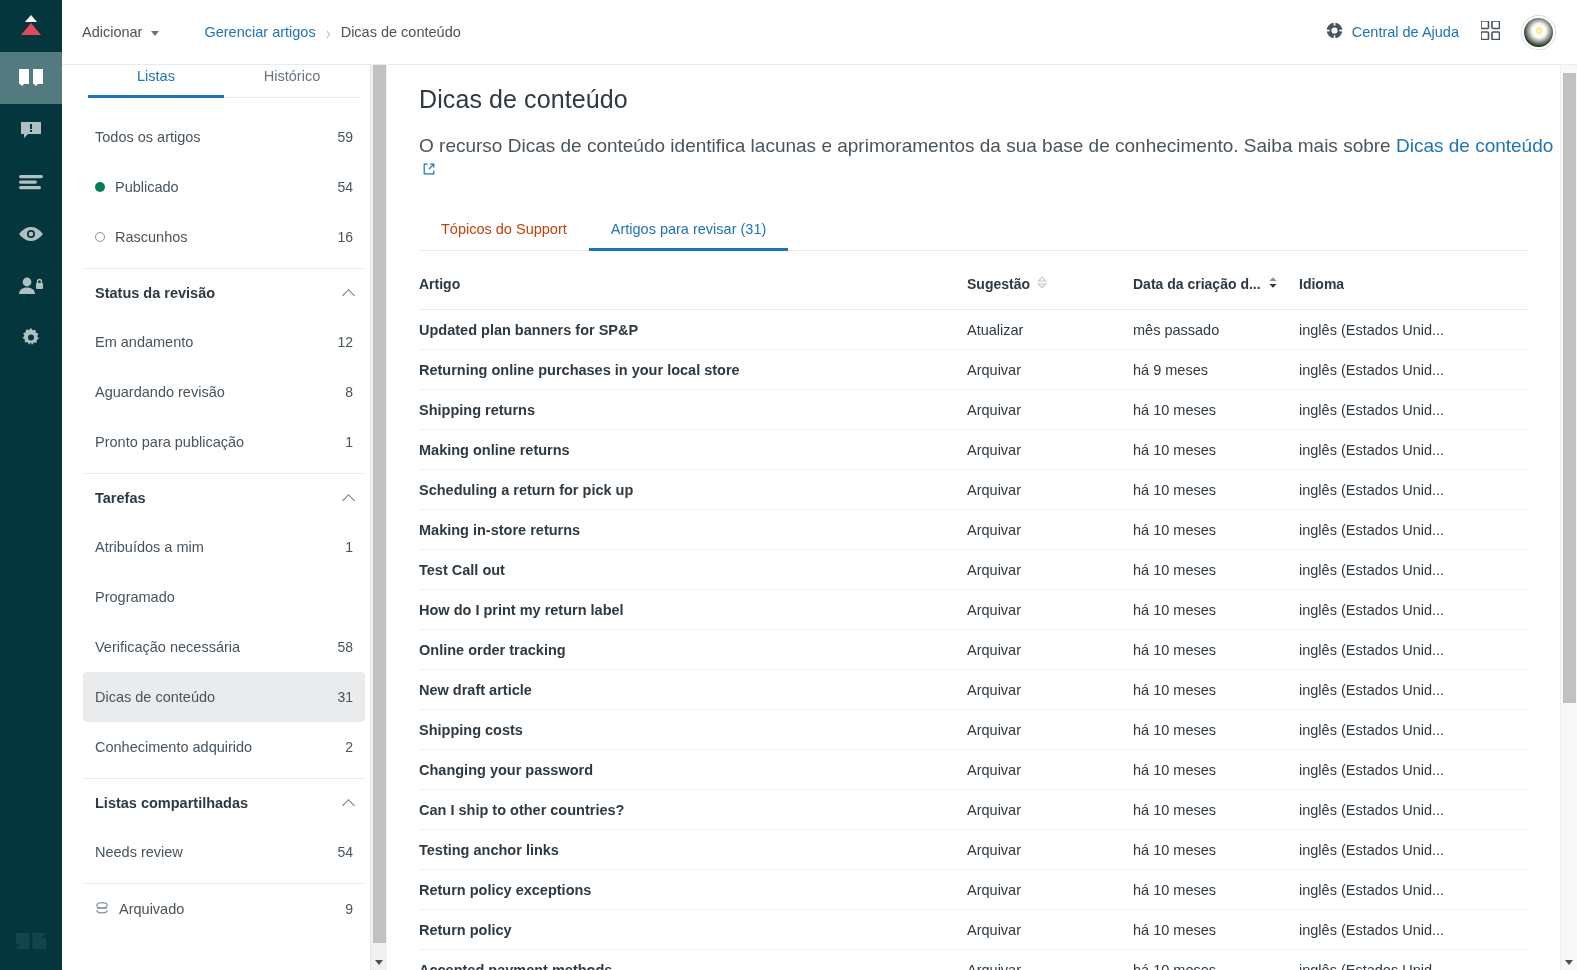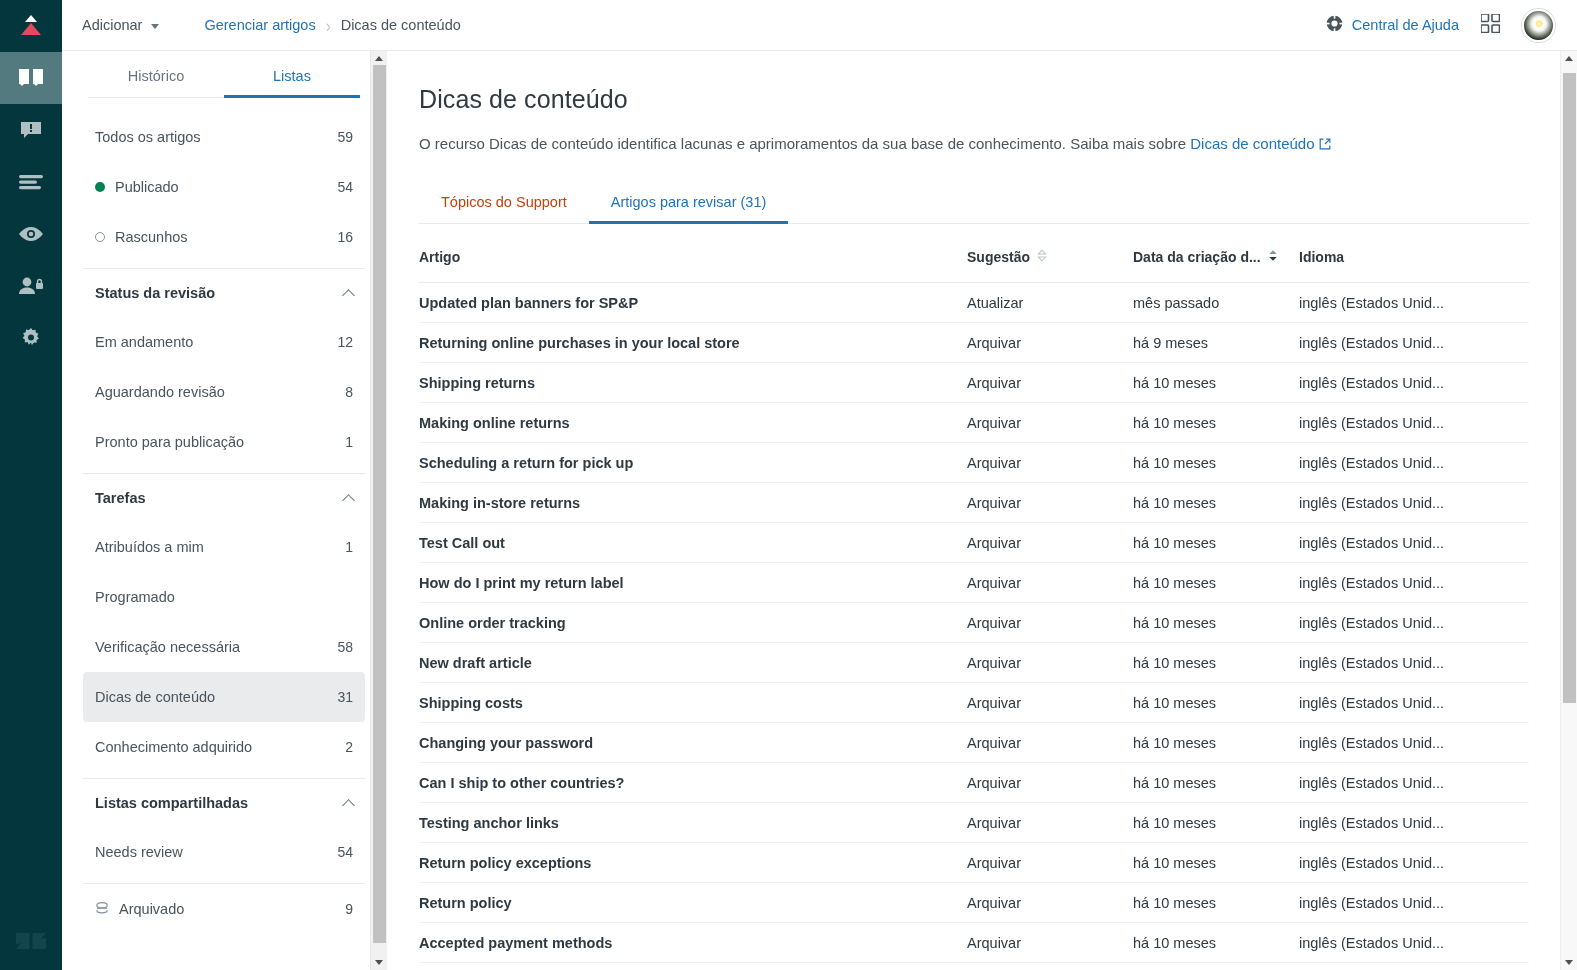--- a/index.html
+++ b/index.html
@@ -31,21 +31,21 @@
   }
   .rail-item.active { background: #527a7f; }
   .rail-item svg { display: block; }
   .rail-bottom {
     position: absolute; bottom: 14px; left: 0; width: 62px;
     display: flex; align-items: center; justify-content: center;
   }
 
   
   .topbar {
-    position: absolute; left: 62px; top: 0; width: 1515px; height: 51px;
+    position: absolute; left: 62px; top: 0; width: 1515px; height: 65px;
     background: #fff; border-bottom: 1px solid #e9ebed;
     display: flex; align-items: center;
     z-index: 5;
   }
   .add-menu {
     display: flex; align-items: center; gap: 9px;
     margin-left: 20px; cursor: pointer;
     font-size: 14.5px; color: #49545c;
   }
   .caret-down {
@@ -144,21 +144,21 @@
   .sb-arrow-down { bottom: 5px; border-top: 5px solid #505050; }
 
   
   .main {
     position: absolute; left: 388px; top: 51px;
     width: 1172px; height: 919px;
     background: #fff; overflow: hidden;
   }
   .main-inner { padding: 34px 0 0 31px; }
   .page-title { font-size: 25px; font-weight: normal; color: #2f3941; letter-spacing: .1px; }
-  .page-desc { margin-top: 21px; font-size: 15px; color: #49545c; }
+  .page-desc { margin-top: 21px; font-size: 19px; color: #49545c; }
   .page-desc a { color: #1f73b7; text-decoration: none; }
   .ext-icon { display: inline-block; vertical-align: -1px; margin-left: 4px; }
 
   .ctabs { display: flex; margin-top: 29px; border-bottom: 1px solid #e9ebed; width: 1110px; }
   .ctab {
     padding: 12px 22px 13px; font-size: 14.5px; color: #c2410c;
     cursor: pointer; position: relative;
   }
   .ctab.active { color: #1f73b7; }
   .ctab.active::after {
@@ -300,25 +300,25 @@
           <rect x="0" y="11" width="7.5" height="7.5" rx="1" fill="none" stroke="#49545c" stroke-width="1.6"></rect>
           <rect x="11" y="11" width="7.5" height="7.5" rx="1" fill="none" stroke="#49545c" stroke-width="1.6"></rect>
         </svg>
       </span>
       <div class="avatar"></div>
     </div>
   </div>
 
   <div class="navpanel">
     <div class="tabs-lists">
+      <div class="ltab active">
+        <span>Listas</span>
+      </div>
       <div class="ltab">
         <span>Histórico</span>
-      </div>
-      <div class="ltab active">
-        <span>Listas</span>
       </div>
     </div>
 
     <div class="nav-list">
 
       <div class="nav-row">
         <span class="label">
             <span>Todos os artigos</span>
           </span>
         <span class="count">59</span>

